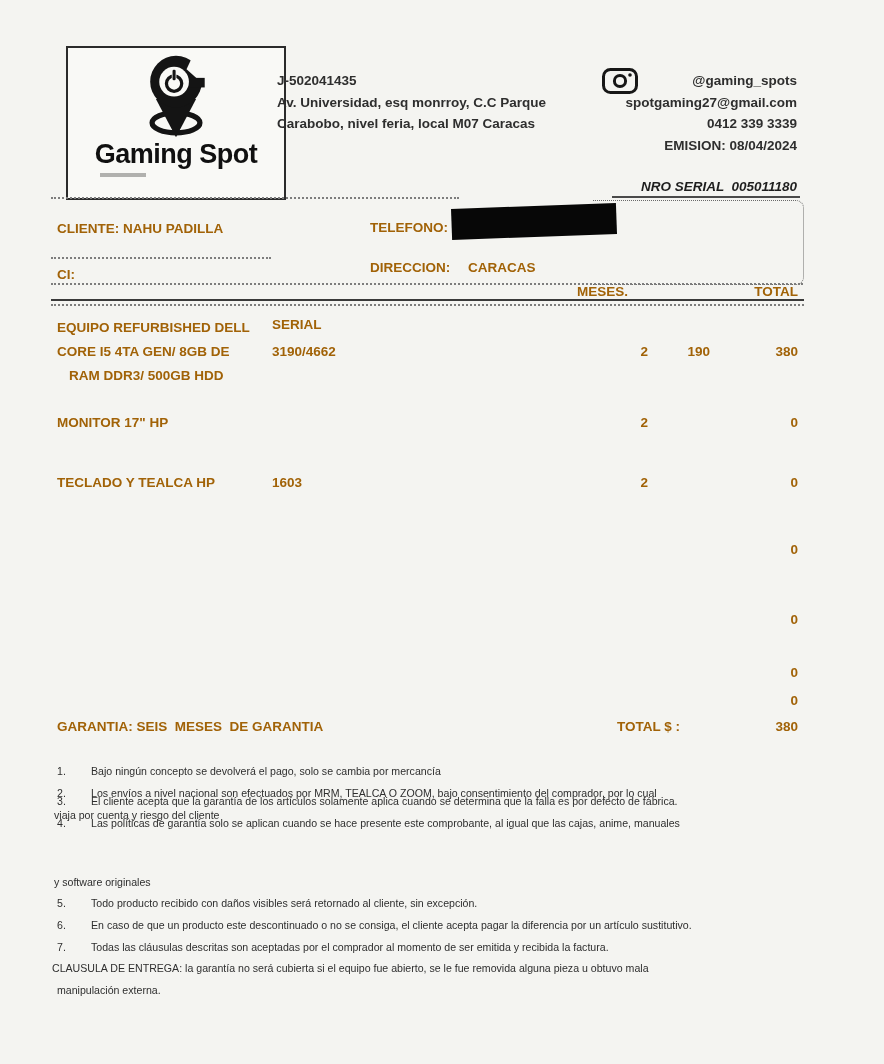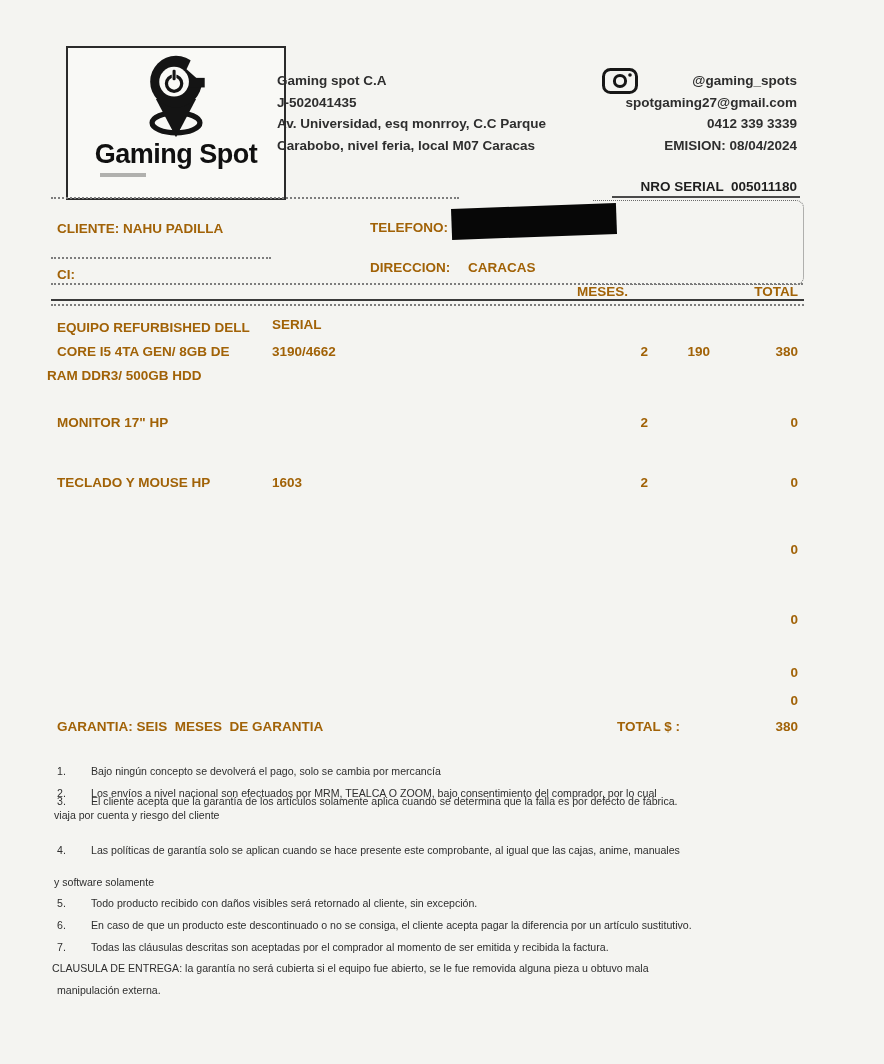--- a/index.html
+++ b/index.html
@@ -19,21 +19,21 @@
     font-size:27px;font-weight:700;letter-spacing:-.5px;color:#101010;}
   .tagline-smudge{position:absolute;top:125px;left:32px;width:46px;height:4px;
     background:#9a9a97;filter:blur(.7px);opacity:.75;}
   .pin-svg{position:absolute;top:5px;left:50%;transform:translateX(-50%);}
   
   .company{position:absolute;left:277px;top:70px;font-size:13.5px;line-height:21.5px;
     font-weight:700;color:#2e2e2e;}
   .contact{position:absolute;right:87px;top:70px;font-size:13.5px;line-height:21.5px;
     text-align:right;font-weight:700;color:#2e2e2e;}
   .nro-serial{position:absolute;right:87px;top:179px;font-size:13.5px;font-weight:700;
-    color:#1e1e1e;}
+    font-style:italic;color:#1e1e1e;}
   .nro-underline{position:absolute;left:612px;top:196px;width:188px;height:0;
     border-top:2px solid #4a4a4a;}
   
   .dotline{position:absolute;height:0;border-top:2px dotted #7d7d7d;}
   .solidline{position:absolute;height:0;border-top:2.5px solid #3a3a3a;}
   .client-box{position:absolute;left:593px;top:200px;width:210px;height:83px;
     border:1.5px dotted #6a6a6a;border-left:none;
     border-radius:0 8px 8px 0;}
   .redaction{position:absolute;left:451px;top:209px;width:165px;height:31px;
     background:#070707;transform:rotate(-2.1deg);transform-origin:left top;}
@@ -58,21 +58,20 @@
       <circle cx="63" cy="30" r="15.5" fill="#f9f9f6"></circle>
       <circle cx="63" cy="32" r="8" fill="none" stroke="#141414" stroke-width="3.4"></circle>
       <rect x="60.6" y="21" width="4.8" height="6" fill="#f9f9f6"></rect>
       <rect x="61.4" y="17.5" width="3.2" height="11" rx="1.4" fill="#141414"></rect>
     </svg>
     <div class="brand">Gaming Spot</div>
     <div class="tagline-smudge"></div>
   </div>
 
   <div class="company">
-    <div>Gaming spot C.A</div>
     <div>J-502041435</div>
     <div>Av. Universidad, esq monrroy, C.C Parque</div>
     <div>Carabobo, nivel feria, local M07 Caracas</div>
   </div>
 
   <svg class="abs" style="left:601px;top:67px;" width="38" height="28" viewBox="0 0 38 28">
     <rect x="2.5" y="2.5" width="33" height="23" rx="7" fill="none" stroke="#161616" stroke-width="3"></rect>
     <circle cx="19" cy="14" r="5.6" fill="none" stroke="#161616" stroke-width="3"></circle>
     <circle cx="29" cy="8" r="1.8" fill="#161616"></circle>
   </svg>
@@ -98,50 +97,50 @@
   <div class="t" style="left:57px;top:267px;">CI:</div>
   <div class="t" style="left:370px;top:260px;">DIRECCION:</div>
   <div class="t" style="left:468px;top:260px;">CARACAS</div>
 
   <div class="t" style="left:272px;top:292px;margin-top:25px;">SERIAL</div>
   <div class="t num" style="left:528px;top:284px;width:100px;">MESES.</div>
   <div class="t num" style="left:700px;top:284px;width:98px;">TOTAL</div>
 
   <div class="t" style="left:57px;top:320px;">EQUIPO REFURBISHED DELL</div>
   <div class="t" style="left:57px;top:344px;">CORE I5 4TA GEN/ 8GB DE</div>
-  <div class="t" style="left:47px;top:368px;">RAM DDR3/ 500GB HDD</div>
+  <div class="t" style="left:69px;top:368px;">RAM DDR3/ 500GB HDD</div>
   <div class="t" style="left:272px;top:344px;">3190/4662</div>
   <div class="t num" style="left:548px;top:344px;width:100px;">2</div>
   <div class="t num" style="left:630px;top:344px;width:80px;">190</div>
   <div class="t num" style="left:698px;top:344px;width:100px;">380</div>
 
   <div class="t" style="left:57px;top:415px;">MONITOR 17" HP</div>
   <div class="t num" style="left:548px;top:415px;width:100px;">2</div>
   <div class="t num" style="left:698px;top:415px;width:100px;">0</div>
 
-  <div class="t" style="left:57px;top:475px;">TECLADO Y MOUSE HP</div>
+  <div class="t" style="left:57px;top:475px;">TECLADO Y TEALCA HP</div>
   <div class="t" style="left:272px;top:475px;">1603</div>
   <div class="t num" style="left:548px;top:475px;width:100px;">2</div>
   <div class="t num" style="left:698px;top:475px;width:100px;">0</div>
 
   <div class="t num" style="left:698px;top:542px;width:100px;">0</div>
   <div class="t num" style="left:698px;top:612px;width:100px;">0</div>
   <div class="t num" style="left:698px;top:665px;width:100px;">0</div>
   <div class="t num" style="left:698px;top:693px;width:100px;">0</div>
 
   <div class="t pre" style="left:57px;top:719px;">GARANTIA: SEIS  MESES  DE GARANTIA</div>
   <div class="t" style="left:617px;top:719px;">TOTAL $ :</div>
   <div class="t num" style="left:698px;top:719px;width:100px;">380</div>
 
   <div class="term" style="top:765px;"><span class="tnum">1.</span><span>Bajo ningún concepto se devolverá el pago, solo se cambia por mercancía</span></div>
   <div class="term" style="top:787px;"><span class="tnum">2.</span><span>Los envíos a nivel nacional son efectuados por MRM, TEALCA O ZOOM, bajo consentimiento del comprador, por lo cual</span></div>
   <div class="termcont" style="top:809px;">viaja por cuenta y riesgo del cliente</div>
   <div class="term" style="top:795px;"><span class="tnum">3.</span><span>El cliente acepta que la garantía de los artículos solamente aplica cuando se determina que la falla es por defecto de fábrica.</span></div>
-  <div class="term" style="top:844px;"><span class="tnum">4.</span><span>Las políticas de garantía solo se aplican cuando se hace presente este comprobante, al igual que las cajas, anime, manuales</span></div>
-  <div class="termcont" style="top:876px;">y software solamente</div>
+  <div class="term" style="top:817px;"><span class="tnum">4.</span><span>Las políticas de garantía solo se aplican cuando se hace presente este comprobante, al igual que las cajas, anime, manuales</span></div>
+  <div class="termcont" style="top:876px;">y software originales</div>
   <div class="term" style="top:897px;"><span class="tnum">5.</span><span>Todo producto recibido con daños visibles será retornado al cliente, sin excepción.</span></div>
   <div class="term" style="top:919px;"><span class="tnum">6.</span><span>En caso de que un producto este descontinuado o no se consiga, el cliente acepta pagar la diferencia por un artículo sustitutivo.</span></div>
   <div class="term" style="top:941px;"><span class="tnum">7.</span><span>Todas las cláusulas descritas son aceptadas por el comprador al momento de ser emitida y recibida la factura.</span></div>
 
   <div class="termcont" style="left:52px;top:962px;">CLAUSULA DE ENTREGA: la garantía no será cubierta si el equipo fue abierto, se le fue removida alguna pieza u obtuvo mala</div>
   <div class="termcont" style="left:57px;top:984px;">manipulación externa.</div>
 
 </div>
 
 </body></html>

